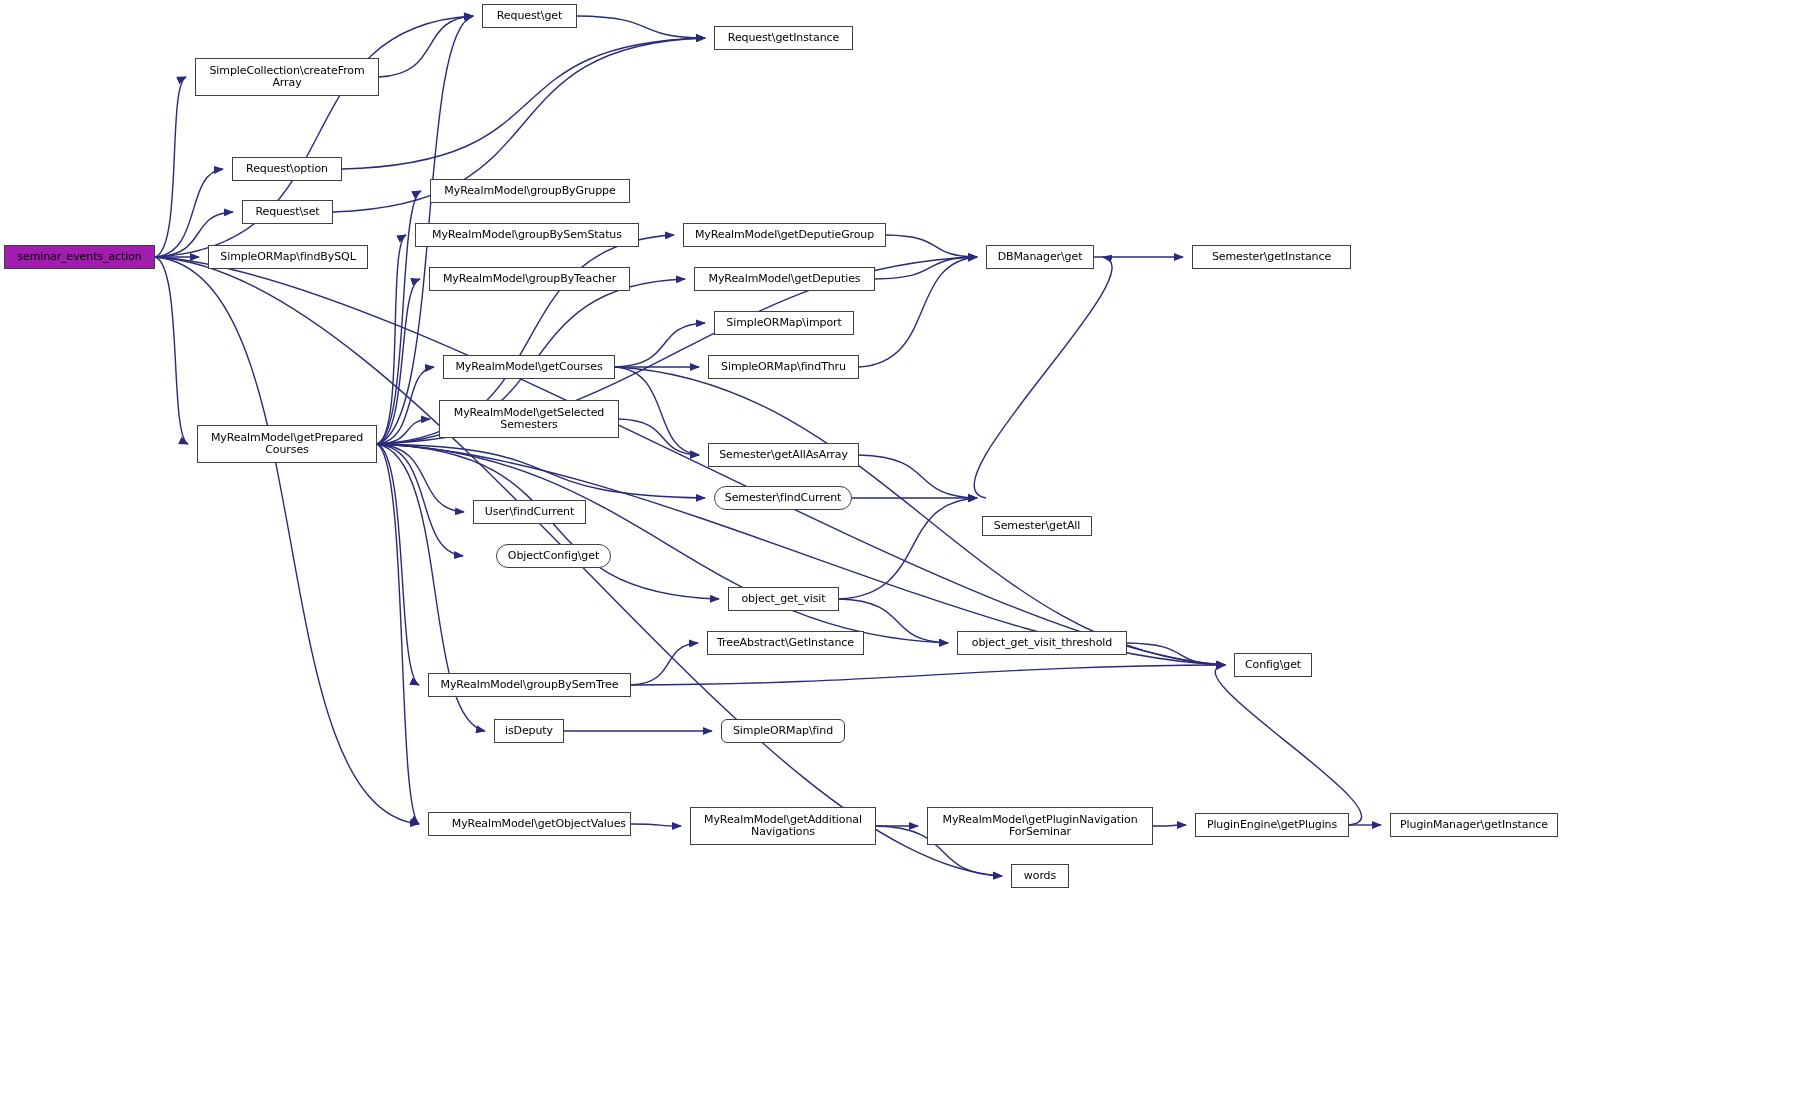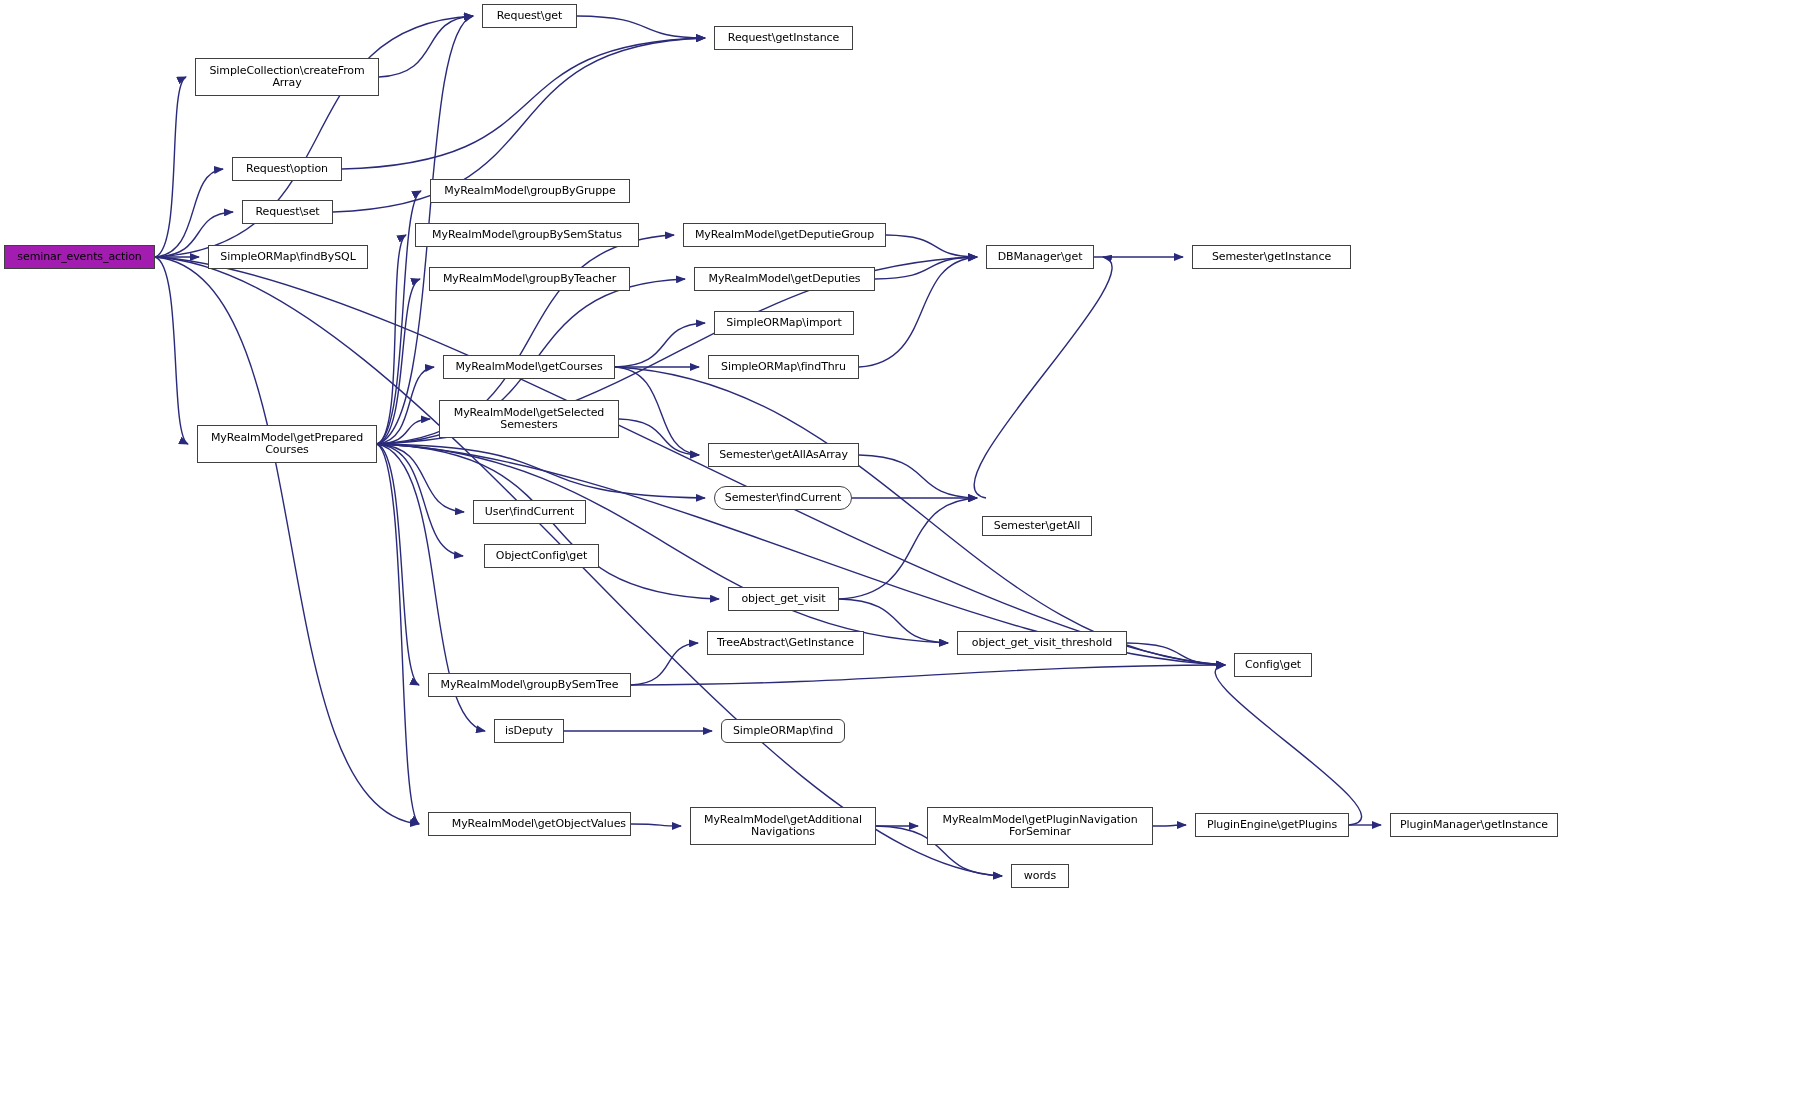--- a/index.html
+++ b/index.html
@@ -138,21 +138,21 @@
       <div class="node" style="left: 197px; top: 425px; width: 180px; height: 38px;"><span class="node-label">MyRealmModel\getPrepared
 Courses</span></div>
       <div class="node" style="left: 439px; top: 400px; width: 180px; height: 38px;"><span class="node-label">MyRealmModel\getSelected
 Semesters</span></div>
       <div class="node" style="left: 708px; top: 443px; width: 151px; height: 24px;"><span class="node-label">Semester\getAllAsArray</span></div>
       <div class="node" style="left: 714px; top: 486px; width: 138px; height: 24px; border-radius: 12px;"><span class="node-label">Semester\findCurrent</span></div>
       <div class="node" style="left: 982px; top: 486px; width: 110px; height: 20px; margin-top: 30px;"><span class="node-label">Semester\getAll</span></div>
       <div class="node" style="left: 986px; top: 245px; width: 108px; height: 24px;"><span class="node-label">DBManager\get</span></div>
       <div class="node" style="left: 1192px; top: 245px; width: 159px; height: 24px;"><span class="node-label">Semester\getInstance</span></div>
       <div class="node" style="left: 473px; top: 500px; width: 113px; height: 24px;"><span class="node-label">User\findCurrent</span></div>
-      <div class="node" style="left: 484px; top: 544px; width: 115px; height: 24px;"><span class="node-label">ObjectConfig\get</span></div>
+      <div class="node" style="left: 496px; top: 544px; width: 115px; height: 24px; border-radius: 12px;"><span class="node-label">ObjectConfig\get</span></div>
       <div class="node" style="left: 728px; top: 587px; width: 111px; height: 24px;"><span class="node-label">object_get_visit</span></div>
       <div class="node" style="left: 707px; top: 631px; width: 157px; height: 24px;"><span class="node-label">TreeAbstract\GetInstance</span></div>
       <div class="node" style="left: 957px; top: 631px; width: 170px; height: 24px;"><span class="node-label">object_get_visit_threshold</span></div>
       <div class="node" style="left: 1234px; top: 653px; width: 78px; height: 24px;"><span class="node-label">Config\get</span></div>
       <div class="node" style="left: 428px; top: 673px; width: 203px; height: 24px;"><span class="node-label">MyRealmModel\groupBySemTree</span></div>
       <div class="node" style="left: 494px; top: 719px; width: 70px; height: 24px;"><span class="node-label">isDeputy</span></div>
       <div class="node" style="left: 721px; top: 719px; width: 124px; height: 24px; border-radius: 6px;"><span class="node-label">SimpleORMap\find</span></div>
       <div class="node" style="left: 428px; top: 812px; width: 203px; height: 24px; text-align: right;"><span class="node-label">MyRealmModel\getObjectValues</span></div>
       <div class="node" style="left: 690px; top: 807px; width: 186px; height: 38px;"><span class="node-label">MyRealmModel\getAdditional
 Navigations</span></div>

